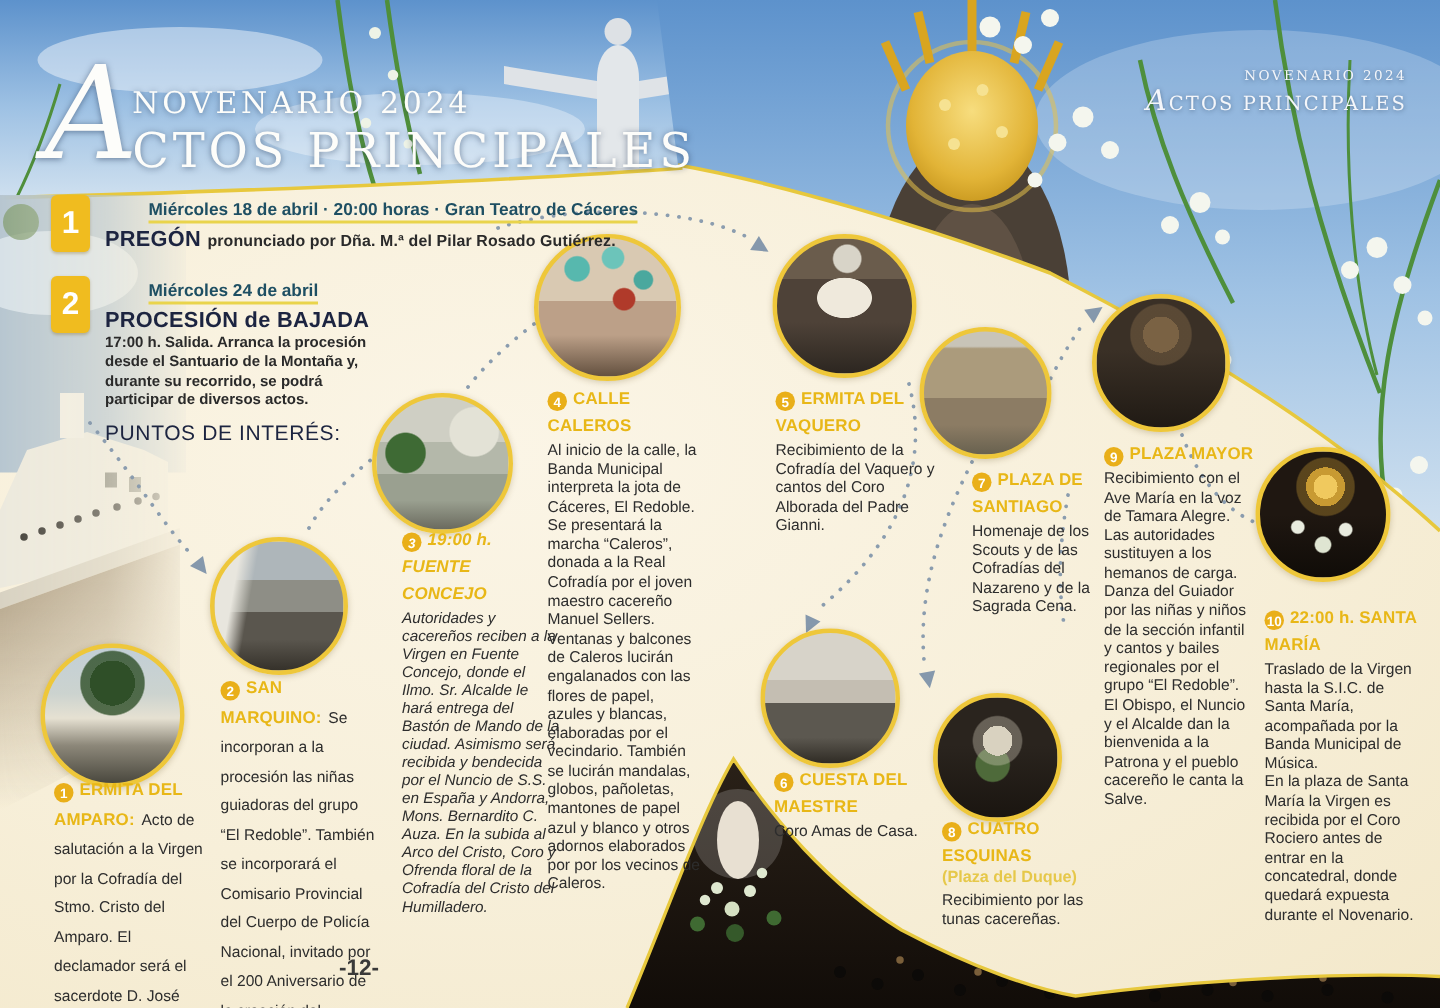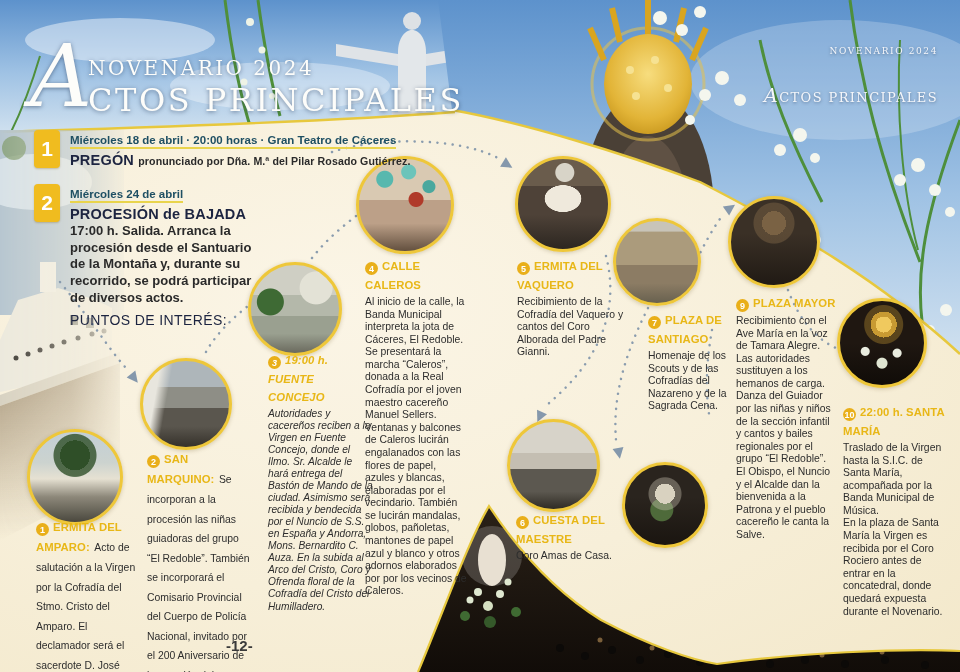--- a/index.html
+++ b/index.html
@@ -51,33 +51,33 @@
   
   .title-wrap{position:absolute;left:30px;top:40px;z-index:2;display:flex;color:#fdfdfa;
     font-family:"DejaVu Serif", serif;text-shadow:0 1px 4px rgba(30,50,80,.55);}
   .title-initial{font-size:86px;line-height:.85;font-style:italic;font-weight:400;}
   .title-col{margin-left:-4px;padding-top:16px;}
   .title-line1{font-size:20px;letter-spacing:2.5px;}
   .title-line2{font-size:32px;letter-spacing:2.5px;margin-top:1px;}
   .mini-title{position:absolute;right:22px;top:46px;z-index:2;text-align:right;color:#f4f6fa;
     font-family:"DejaVu Serif", serif;text-shadow:0 1px 3px rgba(30,50,80,.5);}
   .mini-line1{font-size:9px;letter-spacing:1.6px;}
-  .mini-line2{font-size:13px;letter-spacing:1.4px;margin-top:28px;}
+  .mini-line2{font-size:13px;letter-spacing:1.4px;}
   .mini-initial{font-size:19px;font-style:italic;}
   
   .event{position:absolute;z-index:2;display:flex;}
   .num-square{width:26px;height:38px;border-radius:4px;background:#f0bc1f;color:#fff;
     font-size:21px;font-weight:700;display:flex;align-items:center;justify-content:center;flex:none;
     box-shadow:0 1px 2px rgba(120,90,10,.3);}
   .event-body{margin-left:10px;}
   .event-date{display:inline-block;font-size:11.5px;font-weight:700;color:#1e4f63;
-    border-bottom:2px solid #e9d44c;padding-bottom:1px;}
+    border-bottom:2px solid #e9d44c;padding-bottom:1px;margin-left:29px;}
   .event-title{font-size:14.5px;font-weight:800;color:#1c2440;letter-spacing:.2px;margin-top:3px;}
   .event-desc-inline{font-size:10.6px;font-weight:700;color:#2a2a2a;letter-spacing:.1px;}
-  .event-desc{font-size:13px;font-weight:700;color:#2a2a2a;line-height:1.28;margin-top:1px;}
+  .event-desc{font-size:10px;font-weight:700;color:#2a2a2a;line-height:1.28;margin-top:1px;}
   .puntos{font-size:14px;font-weight:400;color:#1c2440;letter-spacing:.4px;margin-top:6px;}
   
   .pt{position:absolute;z-index:2;}
   .badge{display:inline-flex;width:13px;height:13px;border-radius:50%;background:#e9af19;color:#fff;
     font-size:9px;font-weight:700;align-items:center;justify-content:center;vertical-align:-1.5px;
     margin-right:4px;flex:none;}
   .plabel{color:#e8b717;font-weight:700;font-size:11.3px;line-height:1.28;letter-spacing:.1px;text-align:center;}
   .psub{color:#e6c84a;font-weight:600;font-size:10.8px;line-height:1.25;}
   .ptext{font-size:10.4px;line-height:1.21;color:#2d2d2d;white-space:pre-line;margin-top:3px;}
   .ptext-inline{font-size:10.4px;line-height:1.21;color:#2d2d2d;}
@@ -359,20 +359,25 @@
   <div class="pt" style="left:516px;top:510px;width:116px;">
     <div class="phead"><span class="badge">6</span><span class="plabel">CUESTA DEL MAESTRE</span></div>
     <div class="ptext">Coro Amas de Casa.</div>
   </div>
 
   <div class="pt" style="left:648px;top:310px;width:100px;">
     <div class="phead"><span class="badge">7</span><span class="plabel">PLAZA DE SANTIAGO</span></div>
     <div class="ptext">Homenaje de los Scouts y de las Cofradías del Nazareno y de la Sagrada Cena.</div>
   </div>
 
+  <div class="pt" style="left:628px;top:543px;width:100px;">
+    <div class="phead"><span class="badge">8</span><span class="plabel">CUATRO ESQUINAS</span></div>
+    <div class="psub">(Plaza del Duque)</div>
+    <div class="ptext">Recibimiento por las tunas cacereñas.</div>
+  </div>
 
   <div class="pt" style="left:736px;top:293px;width:100px;">
     <div class="phead"><span class="badge">9</span><span class="plabel">PLAZA MAYOR</span></div>
     <div class="ptext">Recibimiento con el Ave María en la voz de Tamara Alegre.
 Las autoridades sustituyen a los hemanos de carga.
 Danza del Guiador por las niñas y niños de la sección infantil y cantos y bailes regionales por el grupo “El Redoble”.
 El Obispo, el Nuncio y el Alcalde dan la bienvenida a la Patrona y el pueblo cacereño le canta la Salve.</div>
   </div>
 
   <div class="pt" style="left:843px;top:402px;width:106px;">

